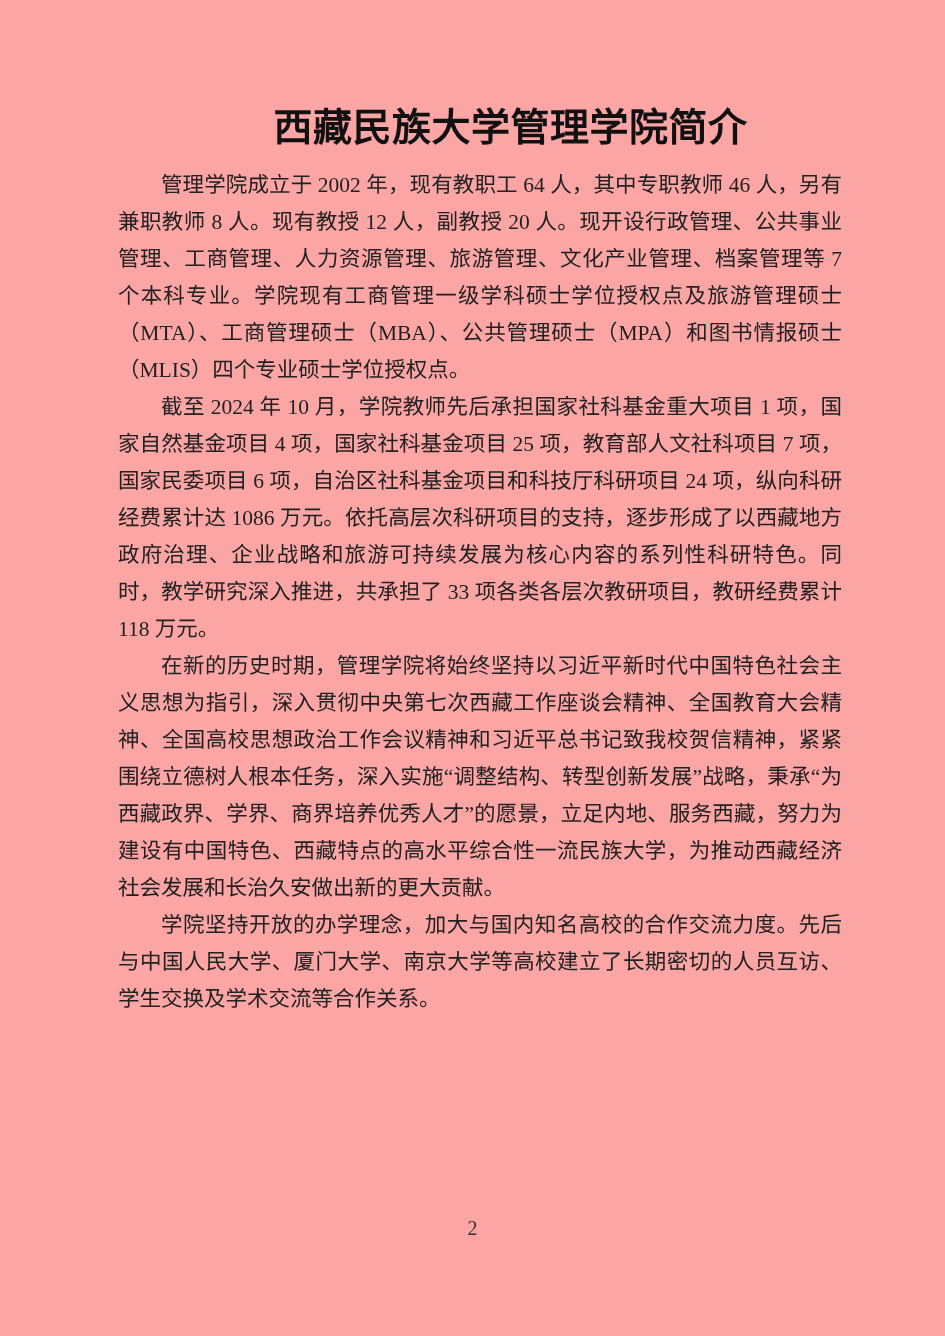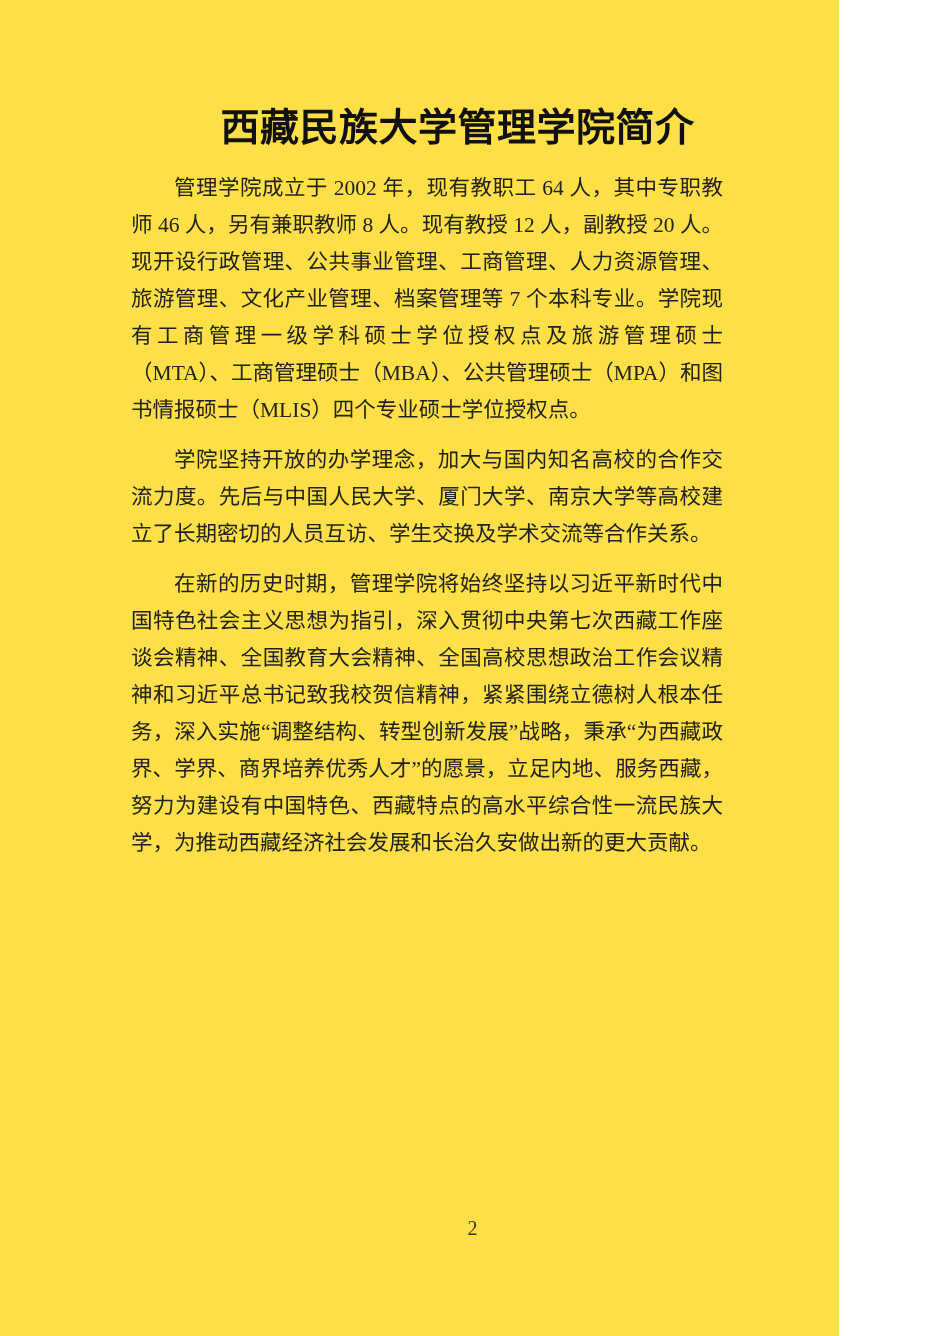--- a/index.html
+++ b/index.html
@@ -7,41 +7,41 @@
   body {
     width: 945px;
     height: 1336px;
     background: #ffffff;
     font-family: "Liberation Serif", "DejaVu Serif", serif;
     color: #212121;
     overflow: hidden;
   }
   .page {
     position: relative;
-    width: 839px;
+    width: 945px;
     height: 1336px;
-    background: #fde047;
+    background: #fca5a5;
   }
   .doc-title {
     margin: 0;
     padding-top: 100px;
     position: relative;
     left: 38px;              
     text-align: center;
     font-size: 39px;
     line-height: 1.45;
     font-weight: bold;
     color: #111111;
     letter-spacing: 0.5px;
   }
   .doc-body {
     margin: 10px 103px 0 118px;   
   }
   .para {
-    margin: 13px;
+    margin: 0;
     font-size: 21.5px;
     line-height: 37px;
     text-align: justify;
     text-justify: inter-ideograph;
     text-indent: 2em;
     color: #212121;
   }
   .page-number {
     position: absolute;
     top: 1216px;
@@ -55,19 +55,20 @@
 </style>
 </head>
 <body>
 
 <div class="page">
 
   <h1 class="doc-title">西藏民族大学管理学院简介</h1>
 
   <div class="doc-body">
     <p class="para">管理学院成立于 2002 年，现有教职工 64 人，其中专职教师 46 人，另有兼职教师 8 人。现有教授 12 人，副教授 20 人。现开设行政管理、公共事业管理、工商管理、人力资源管理、旅游管理、文化产业管理、档案管理等 7 个本科专业。学院现有工商管理一级学科硕士学位授权点及旅游管理硕士（MTA）、工商管理硕士（MBA）、公共管理硕士（MPA）和图书情报硕士（MLIS）四个专业硕士学位授权点。</p>
+    <p class="para">截至 2024 年 10 月，学院教师先后承担国家社科基金重大项目 1 项，国家自然基金项目 4 项，国家社科基金项目 25 项，教育部人文社科项目 7 项，国家民委项目 6 项，自治区社科基金项目和科技厅科研项目 24 项，纵向科研经费累计达 1086 万元。依托高层次科研项目的支持，逐步形成了以西藏地方政府治理、企业战略和旅游可持续发展为核心内容的系列性科研特色。同时，教学研究深入推进，共承担了 33 项各类各层次教研项目，教研经费累计 118 万元。</p>
+    <p class="para">在新的历史时期，管理学院将始终坚持以习近平新时代中国特色社会主义思想为指引，深入贯彻中央第七次西藏工作座谈会精神、全国教育大会精神、全国高校思想政治工作会议精神和习近平总书记致我校贺信精神，紧紧围绕立德树人根本任务，深入实施“调整结构、转型创新发展”战略，秉承“为西藏政界、学界、商界培养优秀人才”的愿景，立足内地、服务西藏，努力为建设有中国特色、西藏特点的高水平综合性一流民族大学，为推动西藏经济社会发展和长治久安做出新的更大贡献。</p>
     <p class="para">学院坚持开放的办学理念，加大与国内知名高校的合作交流力度。先后与中国人民大学、厦门大学、南京大学等高校建立了长期密切的人员互访、学生交换及学术交流等合作关系。</p>
-    <p class="para">在新的历史时期，管理学院将始终坚持以习近平新时代中国特色社会主义思想为指引，深入贯彻中央第七次西藏工作座谈会精神、全国教育大会精神、全国高校思想政治工作会议精神和习近平总书记致我校贺信精神，紧紧围绕立德树人根本任务，深入实施“调整结构、转型创新发展”战略，秉承“为西藏政界、学界、商界培养优秀人才”的愿景，立足内地、服务西藏，努力为建设有中国特色、西藏特点的高水平综合性一流民族大学，为推动西藏经济社会发展和长治久安做出新的更大贡献。</p>
   </div>
 
   <div class="page-number">2</div>
 
 </div>
 
 </body></html>

